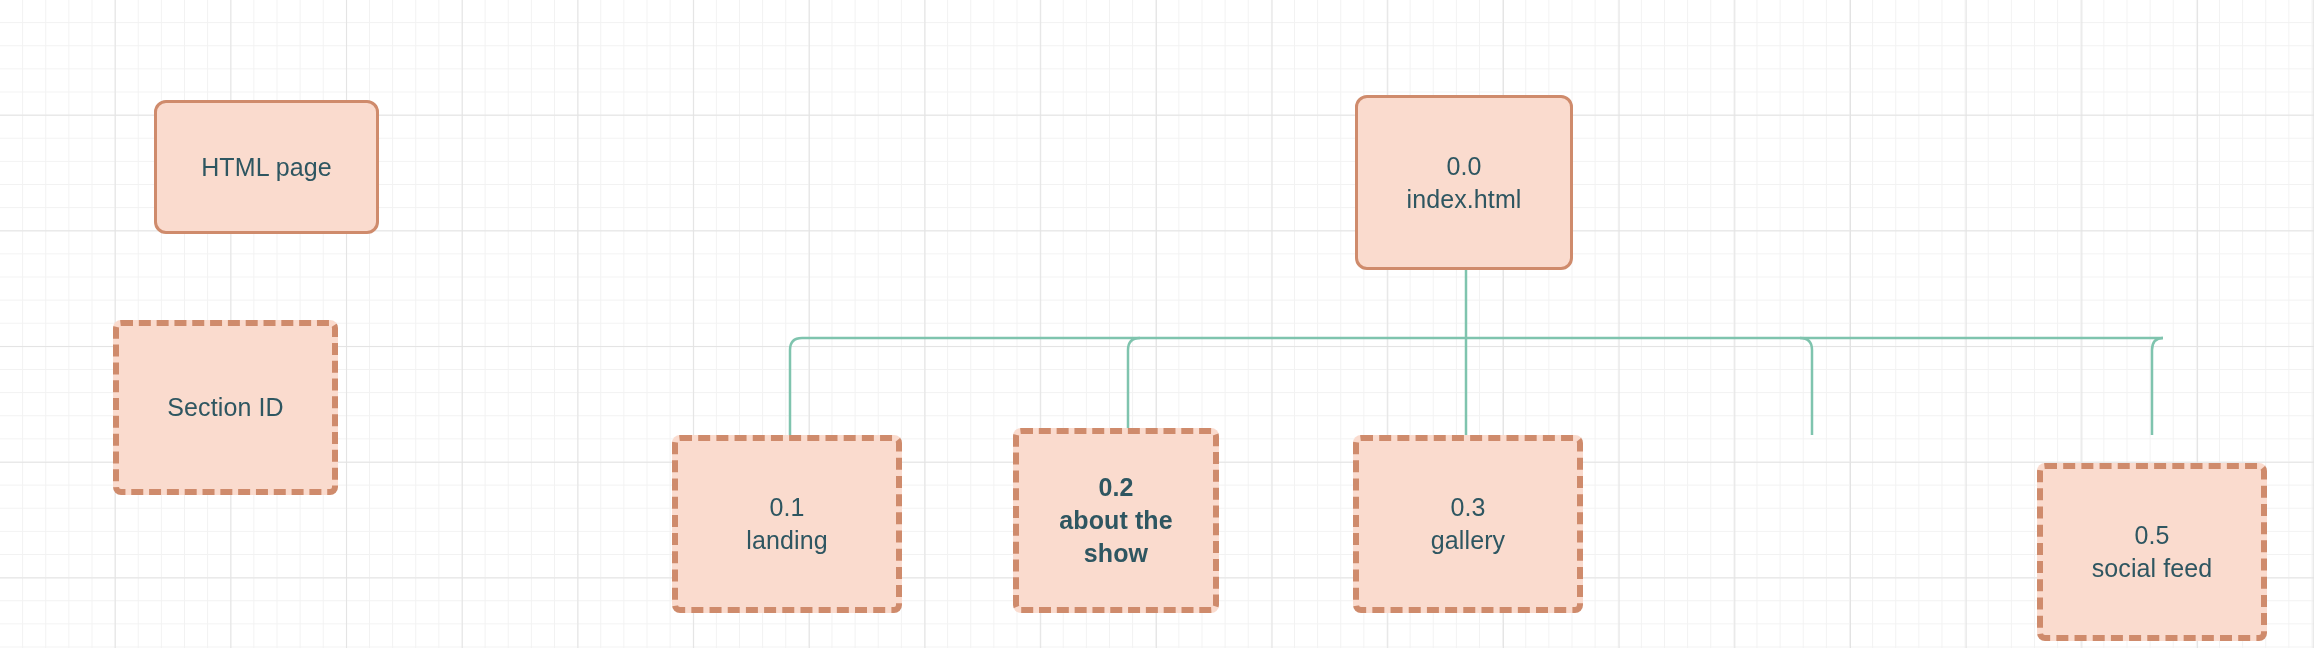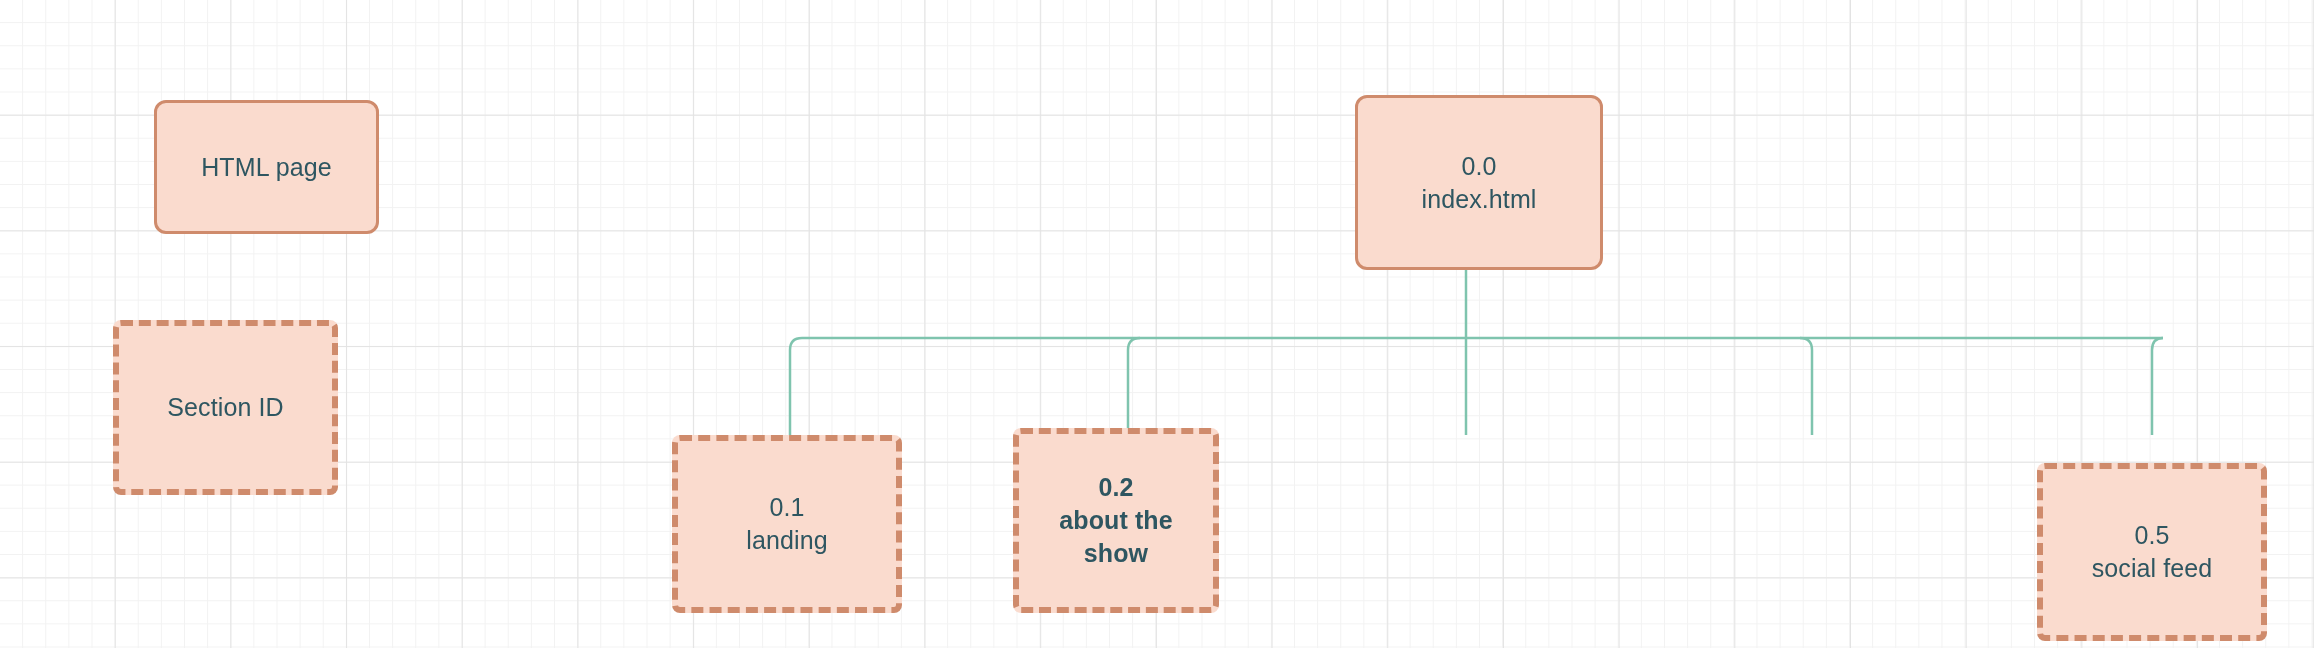--- a/index.html
+++ b/index.html
@@ -93,36 +93,40 @@
   </svg>
 
   <div class="node solid" style="left:113px; top:100px; width:225px; height:134px;margin-left:41px;">
     <span class="node-text">HTML page</span>
   </div>
 
   <div class="node dashed" style="left:113px; top:320px; width:225px; height:175px;">
     <span class="node-text">Section ID</span>
   </div>
 
-  <div class="node solid" style="left:1355px; top:95px; width:248px; height:175px;">
+  <div class="node solid" style="left:1355px; top:95px; width:218px; height:175px;">
     <span class="node-text">0.0
 index.html</span>
   </div>
 
   <div class="node dashed" style="left:672px; top:435px; width:230px; height:178px;">
     <span class="node-text">0.1
 landing</span>
   </div>
 
   <div class="node dashed" style="left:1013px; top:428px; width:206px; height:185px;font-weight:bold;">
     <span class="node-text">0.2
 about the
 show</span>
   </div>
 
+  <div class="node dashed" style="left:1353px; top:435px; width:230px; height:178px;">
+    <span class="node-text">0.3
+gallery</span>
+  </div>
 
 
   <div class="node dashed" style="left:2037px; top:435px; width:230px; height:178px;margin-top:28px;">
     <span class="node-text">0.5
 social feed</span>
   </div>
 
 </div>
 
 </body></html>

